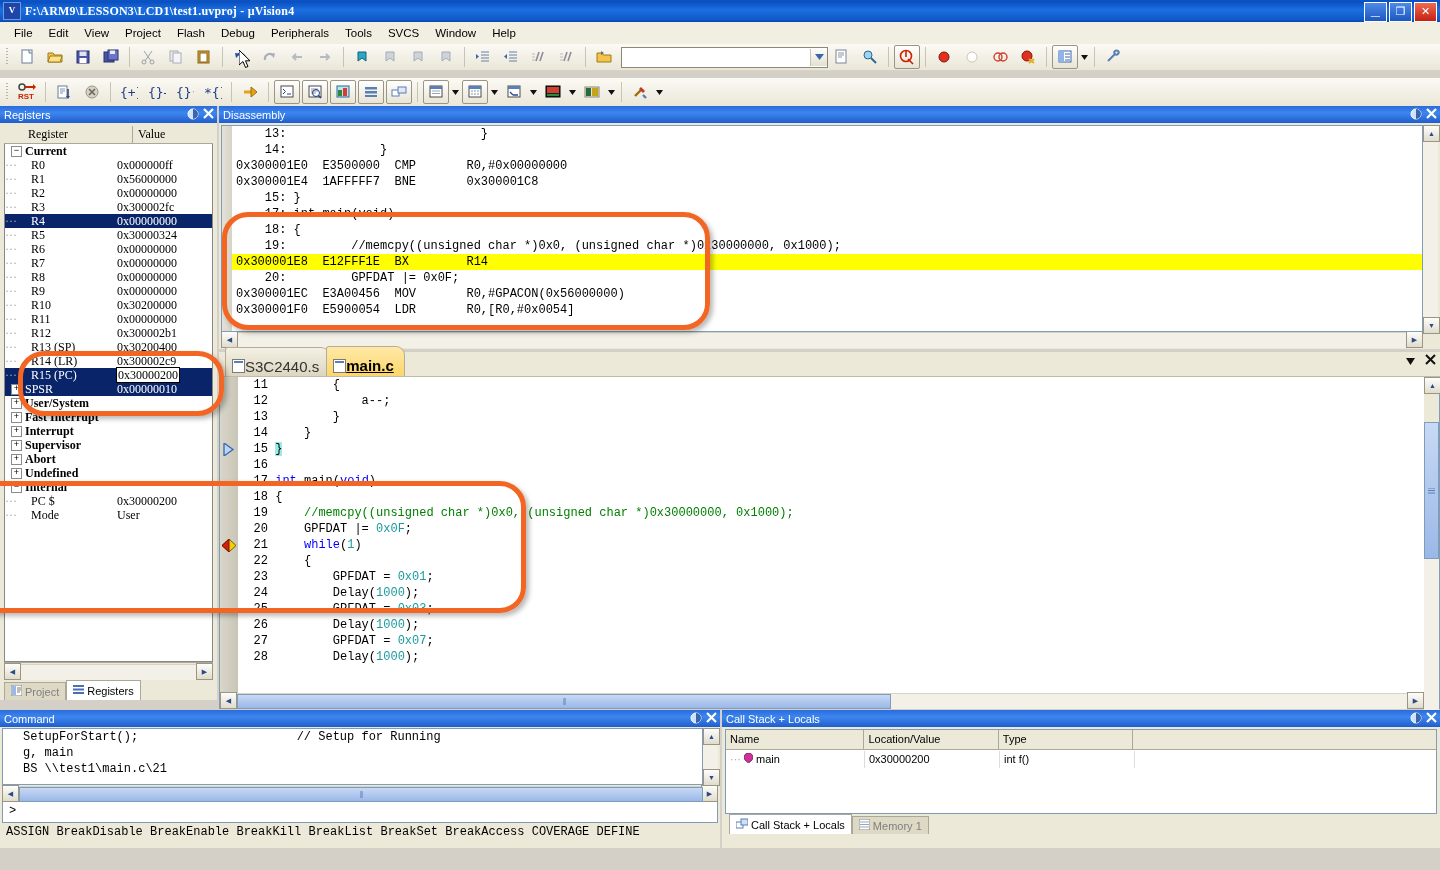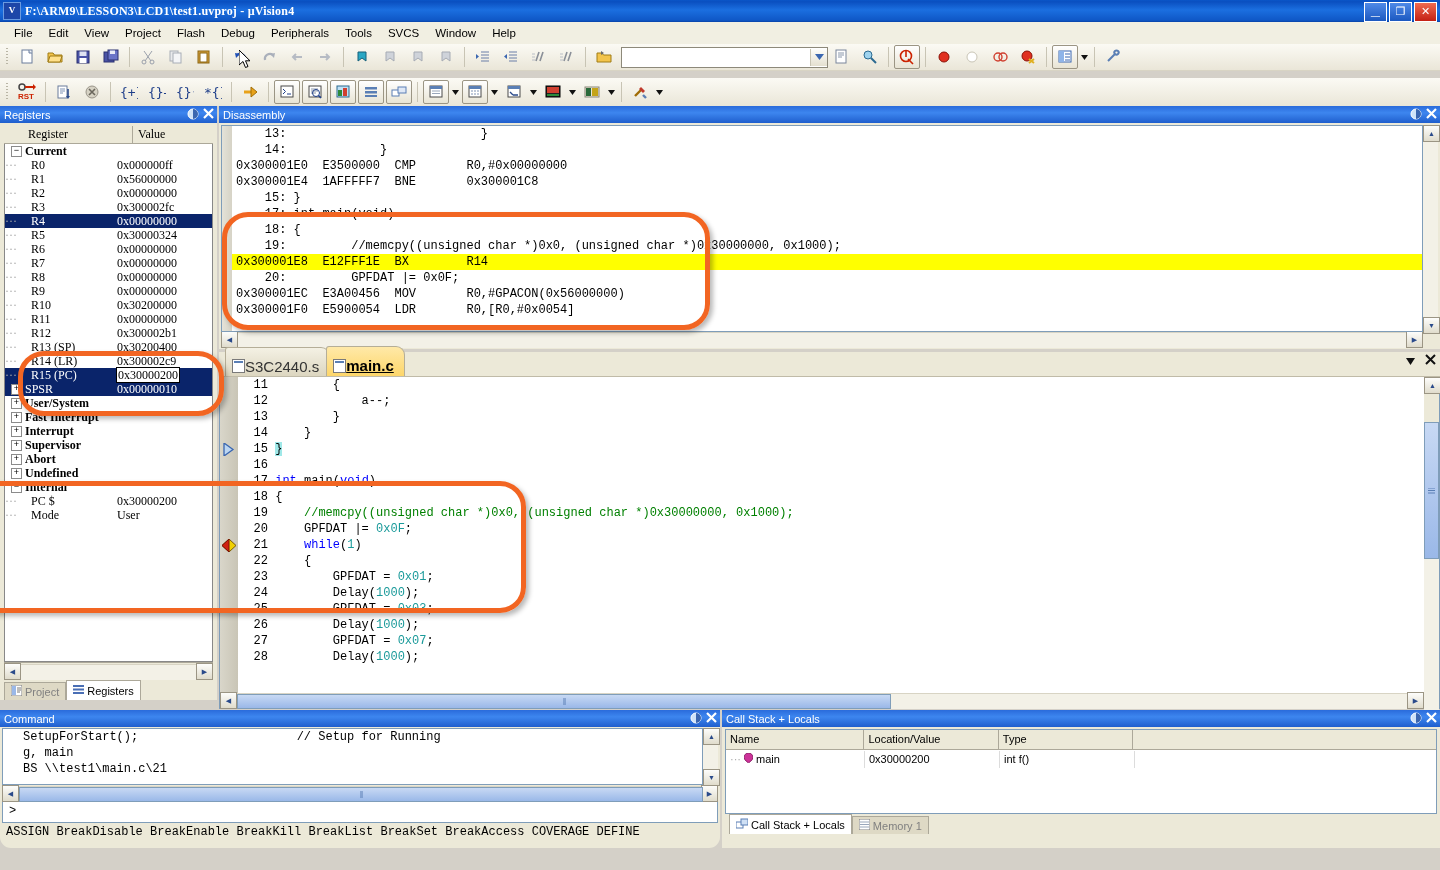--- a/index.html
+++ b/index.html
@@ -140,21 +140,21 @@
     font-family:"Liberation Mono","DejaVu Sans Mono",monospace;font-size:12px;
     padding-left:22px;position:relative;}
   .slnum{display:inline-block;width:26px;text-align:right;color:#000;}
   .kw{color:#0000ff;}
   .cm{color:#008000;}
   .num{color:#1a9a9a;}
   .cursorbox{background:#9fe8e8;}
   .srcsb{position:absolute;right:0;top:0;width:15px;bottom:0;background:#ece9d8;}
 
   
-  #cmdpanel{left:0;top:710px;width:720px;height:138px;border-radius:11px;}
+  #cmdpanel{left:0;top:710px;width:720px;height:138px;}
   .cmdout{background:#fff;border:1px solid #7f9db9;height:55px;overflow:hidden;position:relative;
     font-family:"Liberation Mono","DejaVu Sans Mono",monospace;font-size:12px;}
   .cmdline{height:16px;line-height:16px;white-space:pre;padding-left:20px;}
   .cmdprompt{height:20px;background:#fff;border:1px solid #7f9db9;
     font-family:"Liberation Mono","DejaVu Sans Mono",monospace;font-size:12px;
     padding-left:6px;line-height:19px;}
   .cmdhelp{height:18px;line-height:18px;background:#ece9d8;padding-left:4px;
     font-family:"Liberation Mono","DejaVu Sans Mono",monospace;font-size:12px;white-space:nowrap;}
 
   

